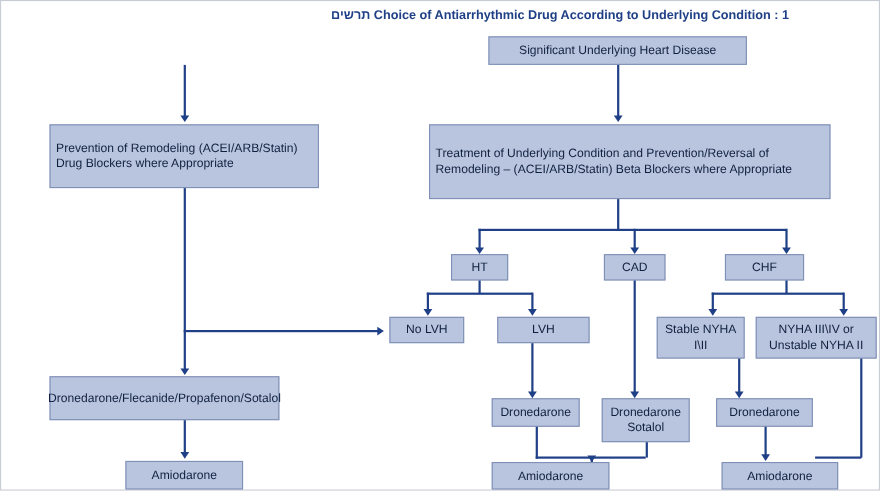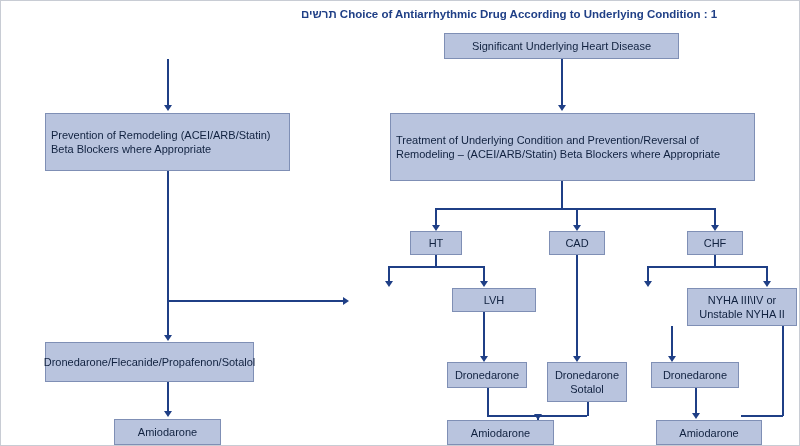--- a/index.html
+++ b/index.html
@@ -78,21 +78,21 @@
 <body>
 
 <div id="canvas">
 
   <div class="title">Choice of Antiarrhythmic Drug According to Underlying Condition : 1 תרשים</div>
 
 
   <div class="conn vline" style="left:166px; top:58px; height:48px;"></div>
   <div class="arrow-down" style="left:162.5px; top:104px;"></div>
 
-  <div class="box left-text" style="left:44px; top:112px; width:245px; height:58px;">Prevention of Remodeling (ACEI/ARB/Statin) Beta Blockers where Appropriate</div>
+  <div class="box left-text" style="left:44px; top:112px; width:245px; height:58px;">Prevention of Remodeling (ACEI/ARB/Statin) Drug Blockers where Appropriate</div>
 
   <div class="conn vline" style="left:166px; top:170px; height:167px;"></div>
   <div class="arrow-down" style="left:162.5px; top:334px;"></div>
 
   <div class="box" style="left:44px; top:341px; width:209px; height:40px;">Dronedarone/Flecanide/Propafenon/Sotalol</div>
 
   <div class="conn vline" style="left:166px; top:381px; height:32px;"></div>
   <div class="arrow-down" style="left:162.5px; top:410px;"></div>
 
   <div class="box" style="left:113px; top:418px; width:107px; height:26px;">Amiodarone</div>
@@ -114,41 +114,43 @@
   <div class="arrow-down" style="left:430.5px; top:224px;"></div>
 
   <div class="conn vline" style="left:575px; top:207px; height:20px;"></div>
   <div class="arrow-down" style="left:571.5px; top:224px;"></div>
 
   <div class="conn vline" style="left:713px; top:207px; height:20px;"></div>
   <div class="arrow-down" style="left:709.5px; top:224px;"></div>
 
   <div class="box" style="left:409px; top:230px; width:52px; height:24px;">HT</div>
   <div class="box" style="left:548px; top:230px; width:56px; height:24px;">CAD</div>
-  <div class="box" style="left:686px; top:230px; width:56px; height:24px;">CHF</div>
+  <div class="box" style="left:658px; top:230px; width:72px; height:24px;">CHF</div>
 
   <div class="conn vline" style="left:434px; top:254px; height:12px;"></div>
   <div class="conn hline" style="left:387px; top:265px; width:96px;"></div>
   <div class="conn vline" style="left:387px; top:265px; height:17px;"></div>
   <div class="arrow-down" style="left:383.5px; top:280px;"></div>
   <div class="conn vline" style="left:482px; top:265px; height:17px;"></div>
   <div class="arrow-down" style="left:478.5px; top:280px;"></div>
 
+  <div class="box" style="left:353px; top:287px; width:68px; height:24px;">No LVH</div>
   <div class="box" style="left:451px; top:287px; width:84px; height:24px;">LVH</div>
 
   <div class="conn vline" style="left:575px; top:254px; height:104px;"></div>
   <div class="arrow-down" style="left:571.5px; top:355px;"></div>
 
   <div class="conn vline" style="left:713px; top:254px; height:12px;"></div>
   <div class="conn hline" style="left:646px; top:265px; width:120px;"></div>
   <div class="conn vline" style="left:646px; top:265px; height:17px;"></div>
   <div class="arrow-down" style="left:642.5px; top:280px;"></div>
   <div class="conn vline" style="left:765px; top:265px; height:17px;"></div>
   <div class="arrow-down" style="left:761.5px; top:280px;"></div>
 
+  <div class="box" style="left:596px; top:287px; width:80px; height:38px;">Stable NYHA I\II</div>
   <div class="box" style="left:686px; top:287px; width:110px; height:38px;">NYHA III\IV or Unstable NYHA II</div>
 
   <div class="conn vline" style="left:482px; top:311px; height:47px;"></div>
   <div class="arrow-down" style="left:478.5px; top:355px;"></div>
 
   <div class="box" style="left:446px; top:361px; width:80px; height:26px;">Dronedarone</div>
 
   <div class="box" style="left:546px; top:361px; width:80px; height:40px;">Dronedarone Sotalol</div>
 
   <div class="conn vline" style="left:670px; top:325px; height:33px;"></div>

